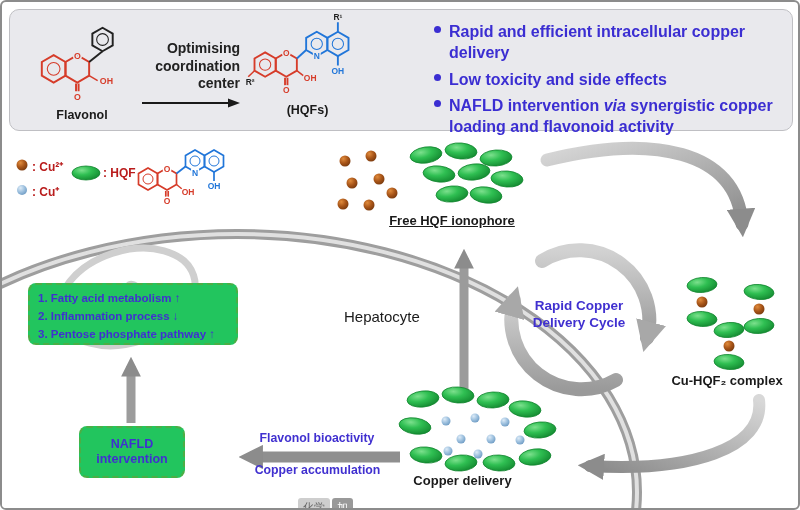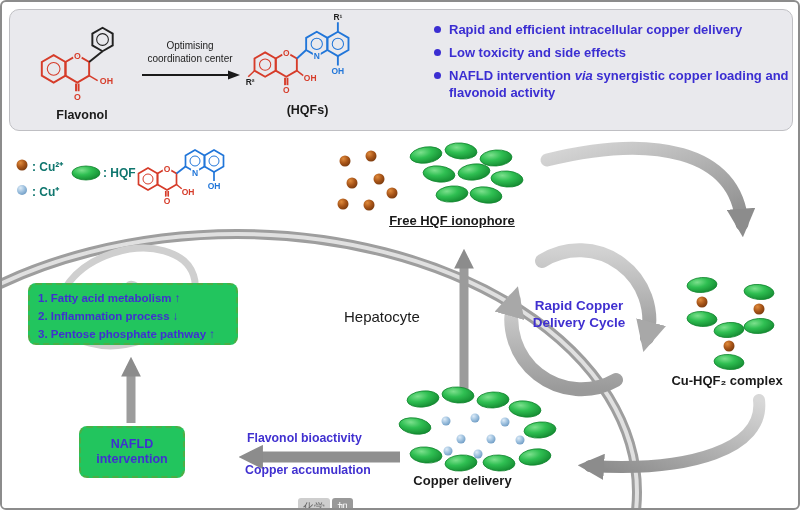--- a/index.html
+++ b/index.html
@@ -2,35 +2,35 @@
 <html><head>
 <meta charset="utf-8">
 <style>
   html,body{margin:0;padding:0;background:#fff;font-family:"Liberation Sans",sans-serif;}
   #fig{position:relative;width:800px;height:510px;background:#fff;border:2px solid #8c8c8c;border-radius:6px;overflow:hidden;box-sizing:border-box;}
   .abs{position:absolute;}
   #bg{position:absolute;left:0;top:0;}
   
   #top-panel{left:7px;top:7px;width:784px;height:122px;background:#e9e9ed;border:1px solid #bfbfc3;border-radius:10px;box-sizing:border-box;}
   .panel-label{font-size:12.5px;font-weight:bold;color:#1a1a1a;text-align:center;}
-  .rx-label{font-size:10px;font-weight:400;color:#222;text-align:center;line-height:1.25;}
+  .rx-label{font-size:14px;font-weight:700;color:#222;text-align:right;line-height:1.25;}
   .bullet-row{display:flex;gap:8px;margin-bottom:6px;}
   .bullet-dot{width:7px;height:7px;border-radius:50%;background:#3b2ed2;margin-top:4px;flex-shrink:0;}
-  .bullet-text{font-size:13px;font-weight:bold;color:#3b2ed2;line-height:1.3;}
+  .bullet-text{font-size:16px;font-weight:bold;color:#3b2ed2;line-height:1.3;}
   
   .lbl-black{font-size:13px;font-weight:bold;color:#1a1a1a;text-align:center;}
   .purple{color:#4030d0;font-weight:bold;}
-  .legend-text{font-size:12px;font-weight:600;color:#0f766e;}
+  .legend-text{font-size:12px;font-weight:600;color:#b91c1c;}
   .box-green{background:#22c55e;border:2px dashed #4cae45;border-radius:8px;box-sizing:border-box;}
   #effects-box{left:26px;top:281px;width:210px;height:62px;padding:5px 8px;}
   .effect-line{font-size:11.5px;line-height:1.55;white-space:nowrap;}
   #nafld-box{left:77px;top:424px;width:106px;height:52px;display:flex;align-items:center;justify-content:center;text-align:center;font-size:12.5px;line-height:1.2;}
   #cycle-label{left:517px;top:296px;width:120px;font-size:13.5px;text-align:center;line-height:1.25;}
   #hepatocyte-label{left:342px;top:306px;width:110px;font-size:15px;font-weight:normal;color:#1a1a1a;}
-  .flow-note{font-size:12.3px;text-align:left;}
+  .flow-note{font-size:12.3px;text-align:center;}
   #watermark{left:296px;top:496px;display:flex;gap:2px;opacity:0.9;}
   .wm-box{height:18px;border-radius:3px;font-size:11px;display:flex;align-items:center;justify-content:center;padding:0 5px;}
   .wm-light{background:#c9c9c9;color:#555;}
   .wm-dark{background:#8f8f8f;color:#fff;}
   svg text{font-family:"Liberation Sans",sans-serif;}
 </style>
 </head>
 <body>
 
 <div id="fig">

